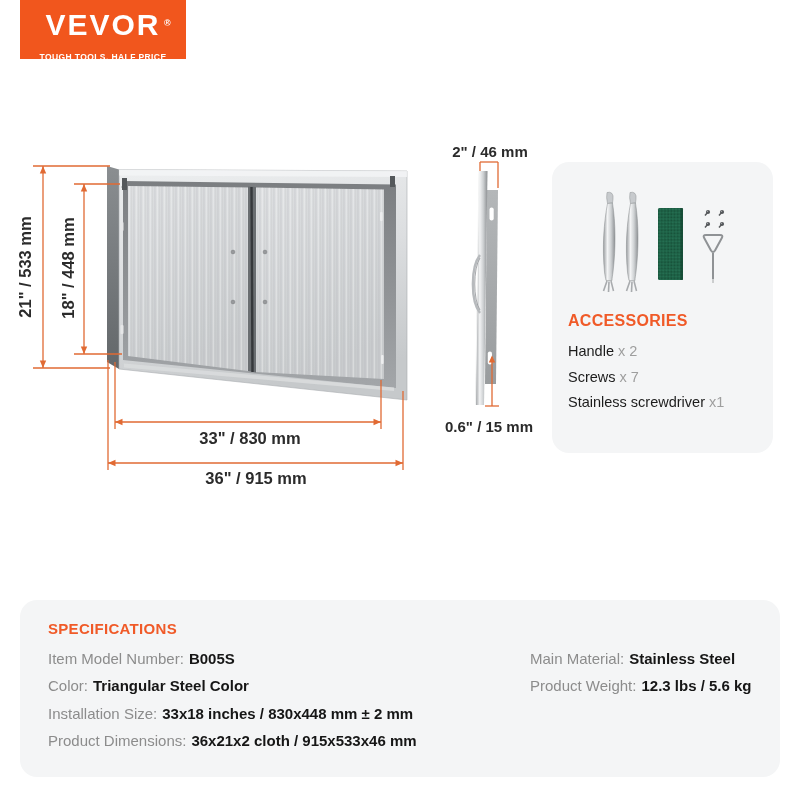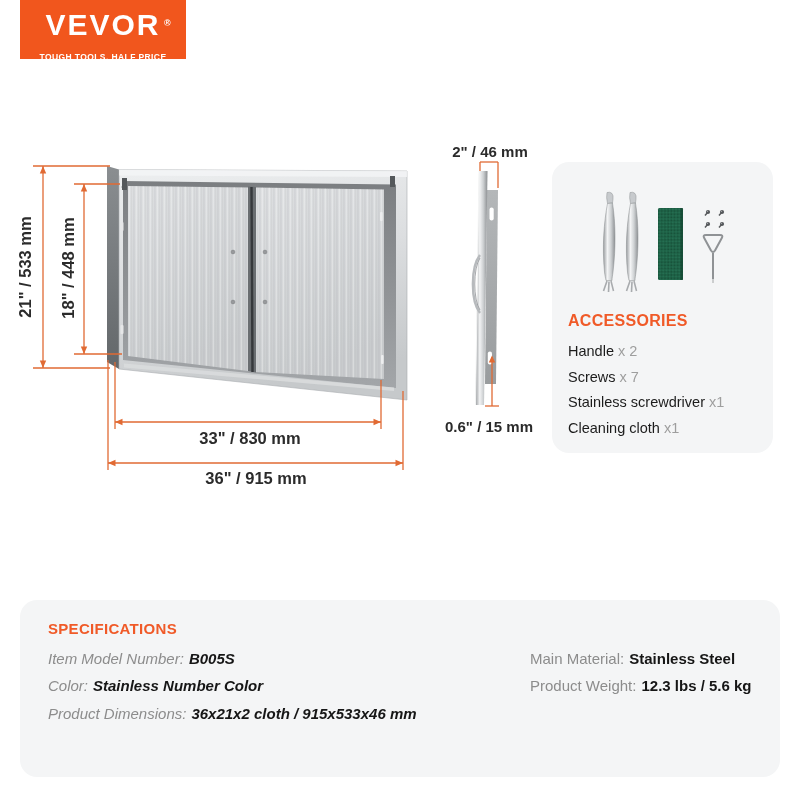--- a/index.html
+++ b/index.html
@@ -27,21 +27,21 @@
   .acc-text{position:absolute;left:16px;top:150px;width:196px;}
   .acc-title{color:#F05A28;font-weight:bold;font-size:16px;letter-spacing:0.3px;}
   .acc-list{margin-top:9px;}
   .acc-item{font-size:14.5px;line-height:25.6px;white-space:nowrap;color:#1C1C1C;}
   .acc-name{font-weight:normal;color:#1C1C1C;}
   .acc-count{color:#9E9E9E;margin-left:4px;font-weight:400;}
 
   .specs-panel{left:20px;top:600px;width:760px;height:177px;}
   .spec-title{position:absolute;left:28px;top:20px;color:#F05A28;font-weight:bold;font-size:15px;letter-spacing:0.3px;text-align:right;}
   .spec-col{position:absolute;top:45px;}
-  .spec-col-left{left:28px;width:450px;font-style:italic;}
+  .spec-col-left{left:28px;width:450px;}
   .spec-col-right{left:510px;width:250px;}
   .spec-row{font-size:15px;line-height:27.4px;white-space:nowrap;}
   .spec-label{color:#8C8C8C;margin-right:5px;}
   .spec-value{color:#161616;font-weight:bold;}
 </style>
 </head>
 <body>
 
 <div class="page">
 
@@ -233,35 +233,35 @@
       <div class="acc-list">
         <div class="acc-item">
           <span class="acc-name">Handle</span><span class="acc-count">x 2</span>
         </div>
         <div class="acc-item">
           <span class="acc-name">Screws</span><span class="acc-count">x 7</span>
         </div>
         <div class="acc-item">
           <span class="acc-name">Stainless screwdriver</span><span class="acc-count">x1</span>
         </div>
-        <div class="acc-item">
-          <span class="acc-name">Cleaning cloth</span><span class="acc-count">x1</span>
-        </div>
       </div>
     </div>
   </div>
 
   <div class="panel specs-panel">
     <div class="spec-title">SPECIFICATIONS</div>
     <div class="spec-col spec-col-left">
       <div class="spec-row">
         <span class="spec-label">Item Model Number:</span><span class="spec-value">B005S</span>
       </div>
       <div class="spec-row">
-        <span class="spec-label">Color:</span><span class="spec-value">Stainless Number Color</span>
+        <span class="spec-label">Color:</span><span class="spec-value">Triangular Steel Color</span>
+      </div>
+      <div class="spec-row">
+        <span class="spec-label">Installation Size:</span><span class="spec-value">33x18 inches / 830x448 mm ± 2 mm</span>
       </div>
       <div class="spec-row">
         <span class="spec-label">Product Dimensions:</span><span class="spec-value">36x21x2 cloth / 915x533x46 mm</span>
       </div>
     </div>
     <div class="spec-col spec-col-right">
       <div class="spec-row">
         <span class="spec-label">Main Material:</span><span class="spec-value">Stainless Steel</span>
       </div>
       <div class="spec-row">

